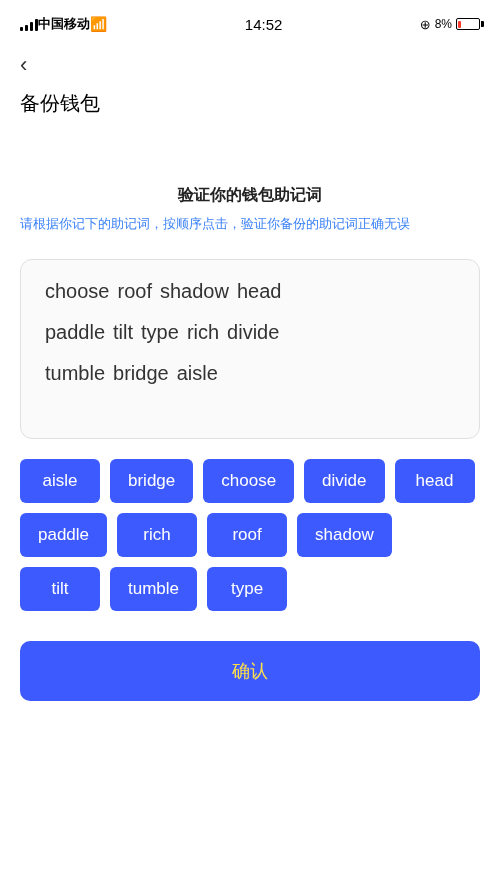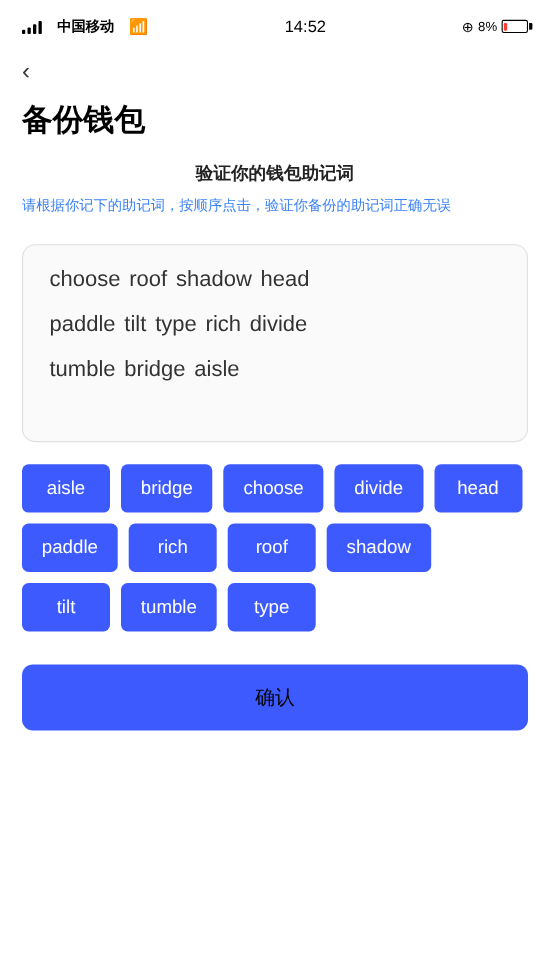--- a/index.html
+++ b/index.html
@@ -16,21 +16,21 @@
     .status-bar {
       display: flex;
       justify-content: space-between;
       align-items: center;
       padding: 10px 20px 6px 20px;
       height: 44px;
     }
     .status-left {
       display: flex;
       align-items: center;
-      gap: 14px;
+      gap: 0;
       font-size: 13px;
       font-weight: 600;
     }
     .status-center {
       font-size: 15px;
       font-weight: 400;
     }
     .status-right {
       display: flex;
       align-items: center;
@@ -91,35 +91,36 @@
     }
     .back-arrow {
       font-size: 22px;
       color: #333;
       font-weight: 300;
     }
 
     
     .page-title {
       padding: 8px 20px 20px 20px;
-      font-size: 28px;
-      font-weight: 700;
+      font-size: 20px;
+      font-weight: 400;
       color: #000;
     }
 
     
     .subtitle-section {
       text-align: center;
       padding: 0 20px 12px 20px;
     }
     .subtitle-main {
       font-size: 16px;
       font-weight: 600;
       color: #222;
       margin-bottom: 8px;
+      margin-top: 48px;
     }
     .subtitle-desc {
       font-size: 13px;
       color: #3b82f6;
       line-height: 1.6;
       text-align: left;
     }
 
     
     .word-pool-box {
@@ -166,21 +167,21 @@
       text-align: center;
     }
 
     
     .confirm-section {
       padding: 10px 20px 30px 20px;
     }
     .confirm-btn {
       width: 100%;
       background: #3d5afe;
-      color: #000000;
+      color: #fde047;
       border: none;
       border-radius: 10px;
       padding: 18px;
       font-size: 18px;
       font-weight: 500;
       cursor: pointer;
     }
   </style>
 </head>
 <body>

